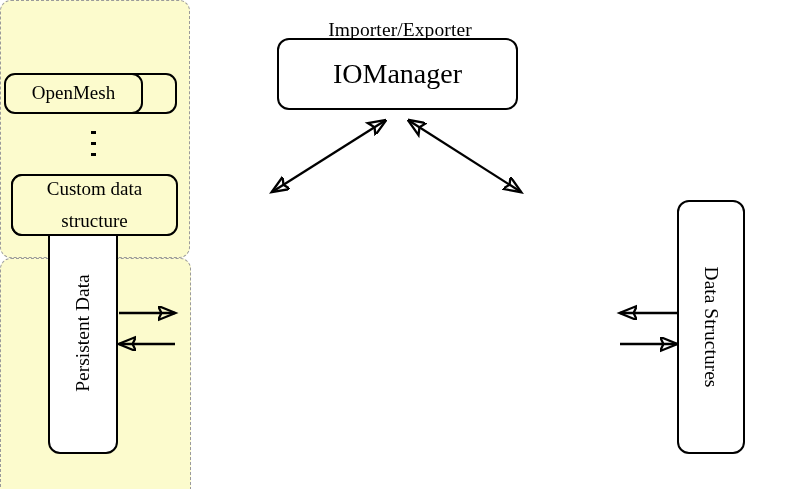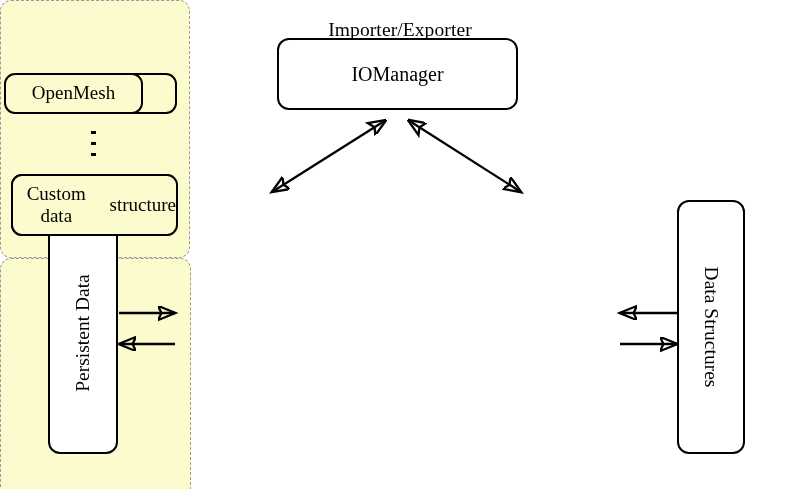--- a/index.html
+++ b/index.html
@@ -56,21 +56,21 @@
     position: absolute;
     left: 0;
     right: 0;
     text-align: center;
     white-space: nowrap;
     font-size: 19.5px;
     letter-spacing: 0.1px;
   }
 
   .title-text {
-    font-size: 20px;
+    font-size: 28px;
   }
   .inner-text {
     font-size: 19px;
     line-height: 1.18;
   }
 
   
   .vlabel {
     white-space: nowrap;
     font-size: 19.5px;
@@ -170,19 +170,19 @@
     <div class="node box-inner" style="left:4px; top:73px; width:139px; height:41px;">
       <span class="inner-text">OpenMesh</span>
     </div>
 
     <div class="vdots" style="left:92px; top:131px; width:4px; height:25px;">
       <i></i>
         <i></i>
         <i></i>
     </div>
 
-    <div class="node box-inner" style="left:11px; top:174px; width:167px; height:62px; flex-direction:row;gap:10px;">
+    <div class="node box-inner" style="left:11px; top:174px; width:167px; height:62px; flex-direction:column;gap:10px;">
       <span class="inner-text">Custom data</span>
       <span class="inner-text">structure</span>
     </div>
   </div>
 
 </div>
 
 </body></html>

